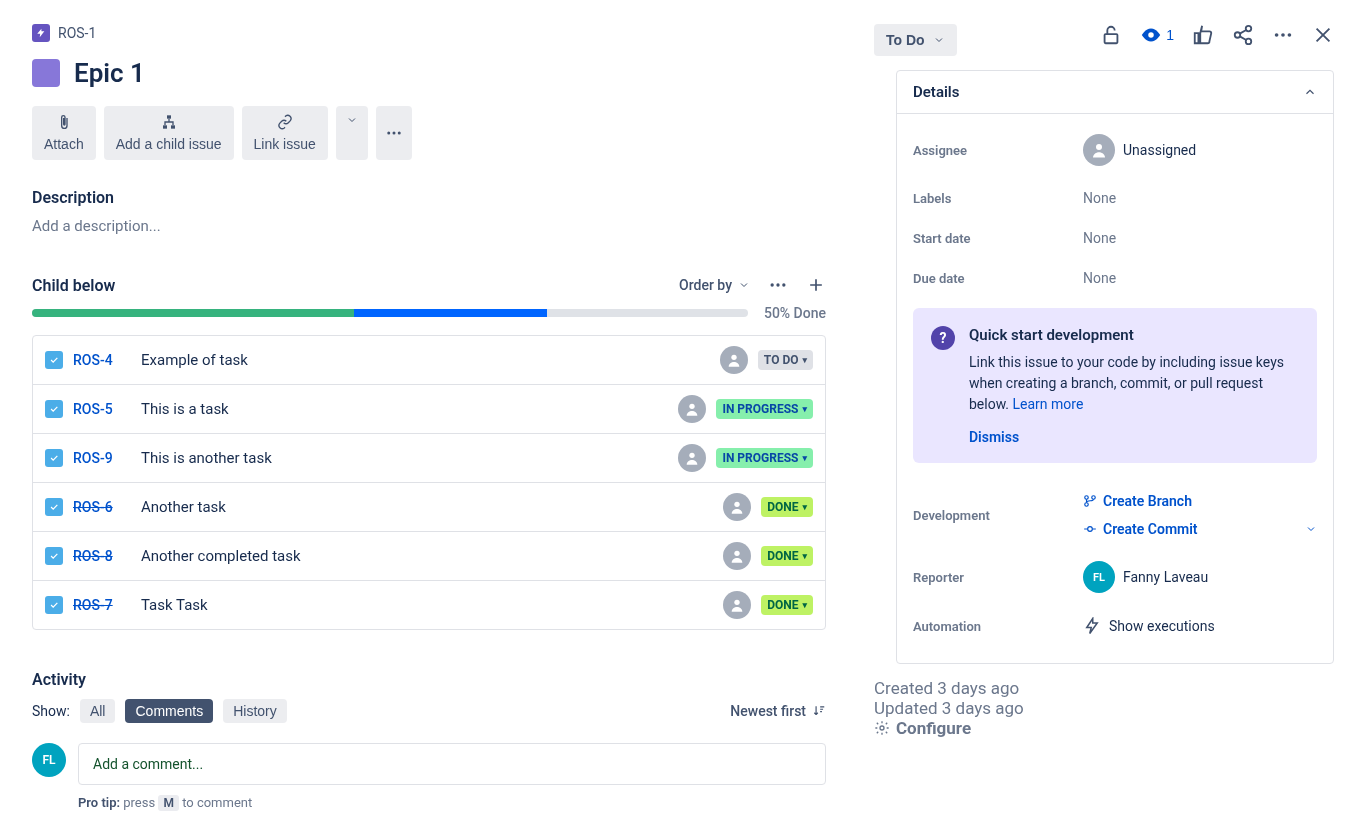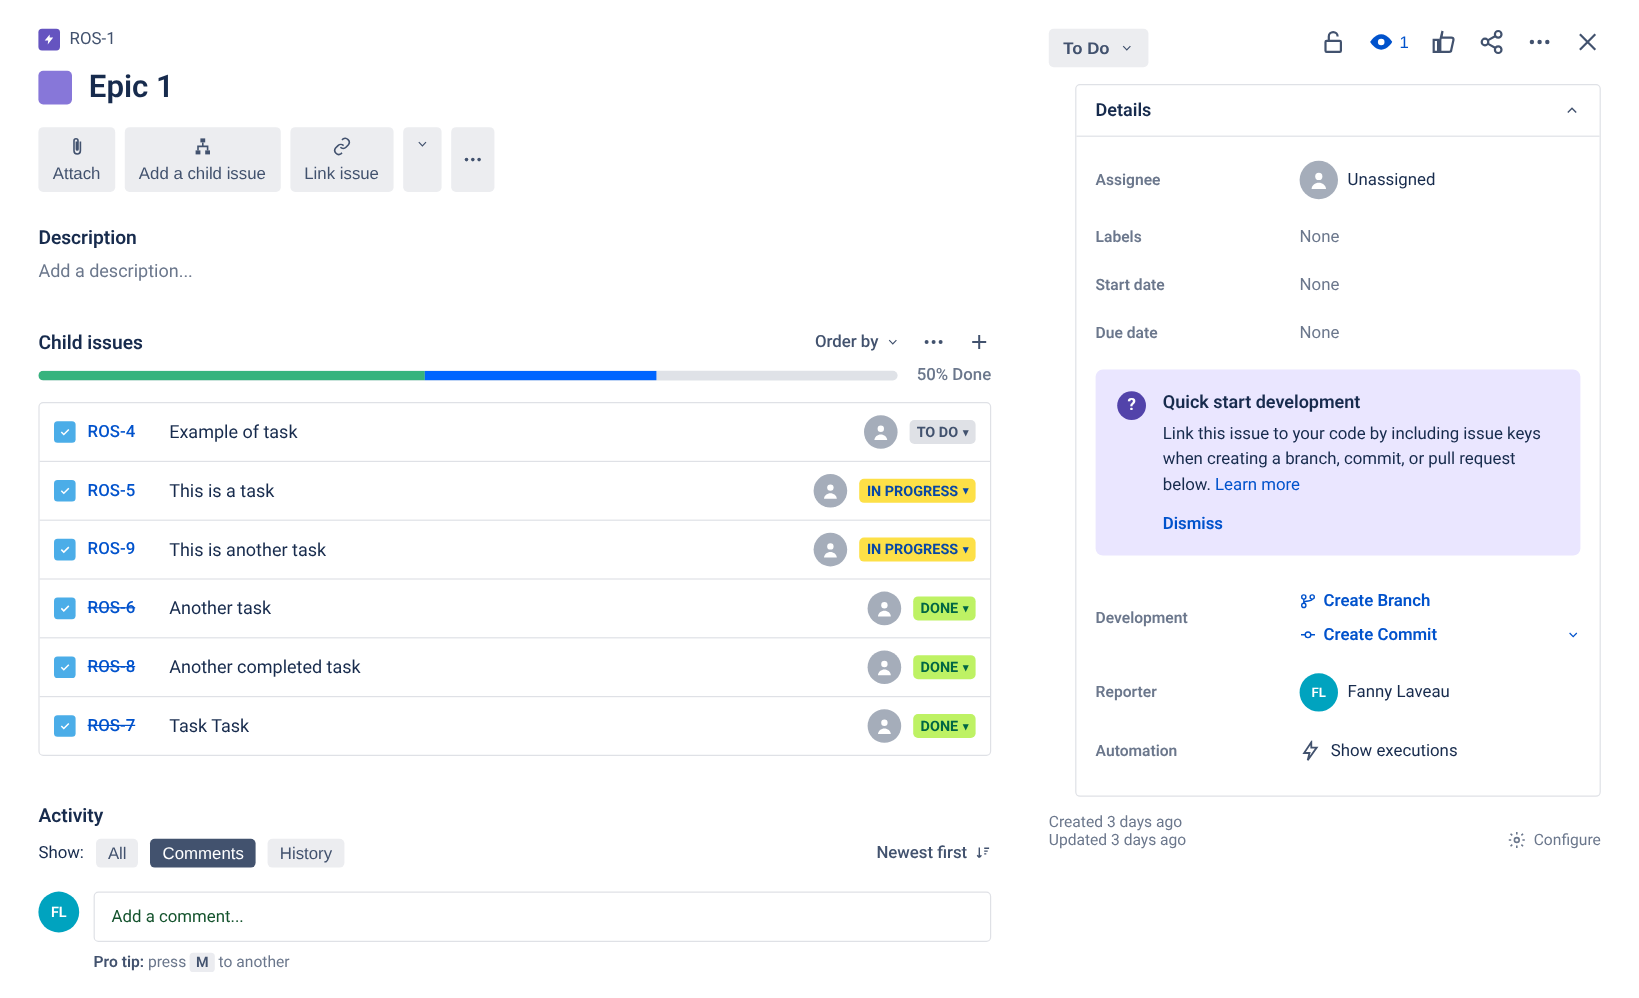--- a/index.html
+++ b/index.html
@@ -55,21 +55,21 @@
 .child-item:last-child { border-bottom: none; }
 .task-icon { width: 18px; height: 18px; background: #4BADE8; border-radius: 3px; display: flex; align-items: center; justify-content: center; color: #fff; flex-shrink: 0; }
 .task-key { color: #0052CC; font-size: 14px; font-weight: 500; text-decoration: none; width: 58px; flex-shrink: 0; }
 .task-key.done { text-decoration: line-through; }
 .task-summary { flex: 1; font-size: 15px; color: #172B4D; }
 .avatar { width: 28px; height: 28px; border-radius: 50%; background: #A5ADBA; display: flex; align-items: center; justify-content: center; color: #fff; font-size: 11px; font-weight: 600; }
 .avatar.unassigned svg { fill: #fff; }
 .avatar.lg { width: 32px; height: 32px; }
 .status-badge { border-radius: 4px; font-size: 12px; font-weight: 700; padding: 3px 6px; display: flex; align-items: center; gap: 2px; cursor: pointer; }
 .status-badge.todo { background: #DFE1E6; color: #42526E; }
-.status-badge.inprogress { background: #fde047; color: #0747A6; }
+.status-badge.inprogress { background: #86efac; color: #0747A6; }
 .status-badge.done { background: #bef264; color: #006644; }
 .chev-down { font-size: 9px; margin-left: 2px; }
 
 
 .activity { margin-top: 40px; }
 .activity-tabs-row { display: flex; align-items: center; justify-content: space-between; margin-top: 10px; }
 .activity-tabs { display: flex; align-items: center; gap: 10px; }
 .tabs-label { font-size: 14px; color: #172B4D; }
 .tab { background: rgba(9,30,66,0.08); border: none; border-radius: 4px; padding: 4px 10px; font-size: 14px; font-weight: 500; color: #42526E; cursor: pointer; }
 .tab.active { background: #42526E; color: #fff; }
@@ -95,22 +95,22 @@
 .dev-link { color: #0052CC; font-weight: 600; cursor: pointer; display: flex; align-items: center; gap: 6px; }
 
 .info-box { background: #EAE6FF; border-radius: 6px; padding: 18px; margin: 10px 0 18px; }
 .info-box-row { display: flex; gap: 14px; }
 .info-icon { width: 24px; height: 24px; background: #5243AA; border-radius: 50%; color: #fff; display: flex; align-items: center; justify-content: center; font-weight: 700; flex-shrink: 0; }
 .info-title { font-weight: 600; font-size: 15px; margin-bottom: 8px; }
 .info-body { font-size: 14px; color: #172B4D; line-height: 1.5; }
 .info-body a { color: #0052CC; text-decoration: none; }
 .dismiss { color: #0052CC; font-weight: 600; margin-top: 14px; cursor: pointer; font-size: 14px; }
 
-.meta-footer { display: flex; justify-content: space-between; margin-top: 14px; font-size: 13px; color: #6B778C; }
-.configure { display: flex; align-items: flex-end; gap: 6px; color: #6B778C; cursor: pointer; font-weight: 400; }
+.meta-footer { display: flex; justify-content: space-between; margin-top: 14px; font-size: 17px; color: #6B778C; flex-direction: column; }
+.configure { display: flex; align-items: center; gap: 6px; color: #6B778C; cursor: pointer; font-weight: 700; }
 
 svg { display: block; }
 </style>
 </head>
 <body>
 
 <div class="container">
   <div class="main">
     <div class="breadcrumb">
       <span class="epic-badge">
@@ -159,21 +159,21 @@
             <circle cx="12" cy="12" r="2" fill="#42526E"></circle>
             <circle cx="19" cy="12" r="2" fill="#42526E"></circle>
           </svg>
       </button>
     </div>
 
     <div class="section-label">Description</div>
     <div class="desc-placeholder">Add a description...</div>
 
     <div class="child-header">
-      <div class="left">Child issues</div>
+      <div class="left">Child below</div>
       <div class="right">
         <div class="order-by">
           <span>Order by</span>
           <svg width="12" height="12" viewBox="0 0 24 24">
               <path d="M6 9l6 6 6-6" fill="none" stroke="#42526E" stroke-width="2"></path>
             </svg>
         </div>
         <div class="child-actions">
           <span class="child-action">
             <svg width="20" height="20" viewBox="0 0 24 24">
@@ -315,21 +315,21 @@
         </div>
       </div>
       <div class="comment-row">
         <div class="comment-avatar">FL</div>
         <div class="comment-input">Add a comment...</div>
       </div>
       <div class="pro-tip">
         <strong>Pro tip:</strong>
         <span>press</span>
         <span class="key">M</span>
-        <span>to another</span>
+        <span>to comment</span>
       </div>
     </div>
   </div>
 
   <div class="sidebar">
     <button class="status-select">
       <span>To Do</span>
       <svg width="12" height="12" viewBox="0 0 24 24">
           <path d="M6 9l6 6 6-6" fill="none" stroke="#42526E" stroke-width="2"></path>
         </svg>

